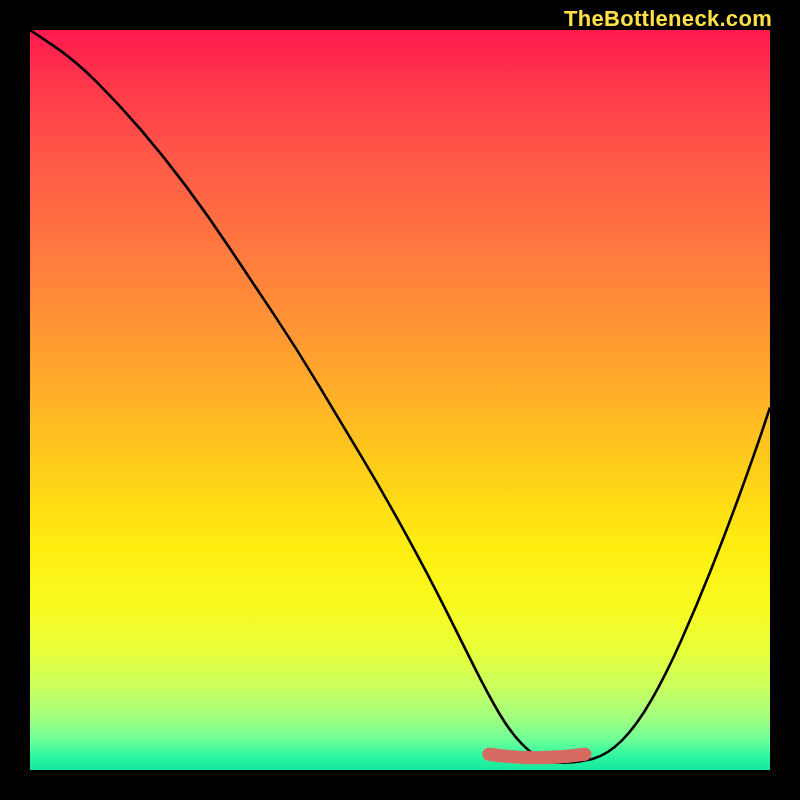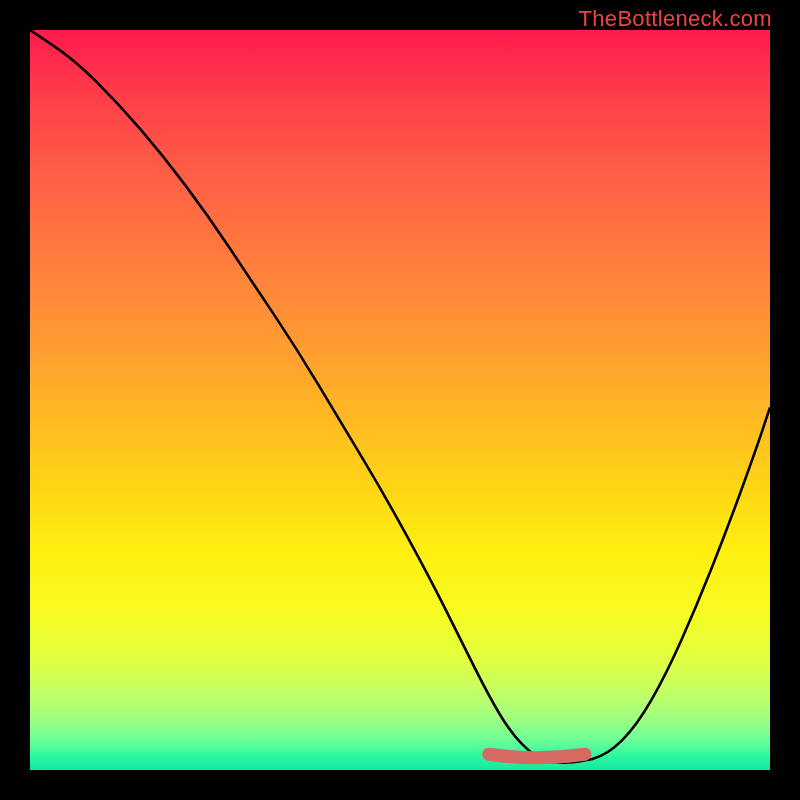--- a/index.html
+++ b/index.html
@@ -42,23 +42,23 @@
       #a0ff80 93%,
       #6cff98 96%,
       #30f7a0 98%,
       #14e8a0 100%
     );
   }
   .watermark {
     position: absolute;
     top: 6px;
     right: 28px;
-    color: #ef4444;
+    color: #fde047;
     font-size: 22px;
-    font-weight: 400;
+    font-weight: 700;
     letter-spacing: 0.3px;
   }
   svg.curve {
     position: absolute;
     left: 0;
     top: 0;
     width: 740px;
     height: 740px;
   }
 </style>

